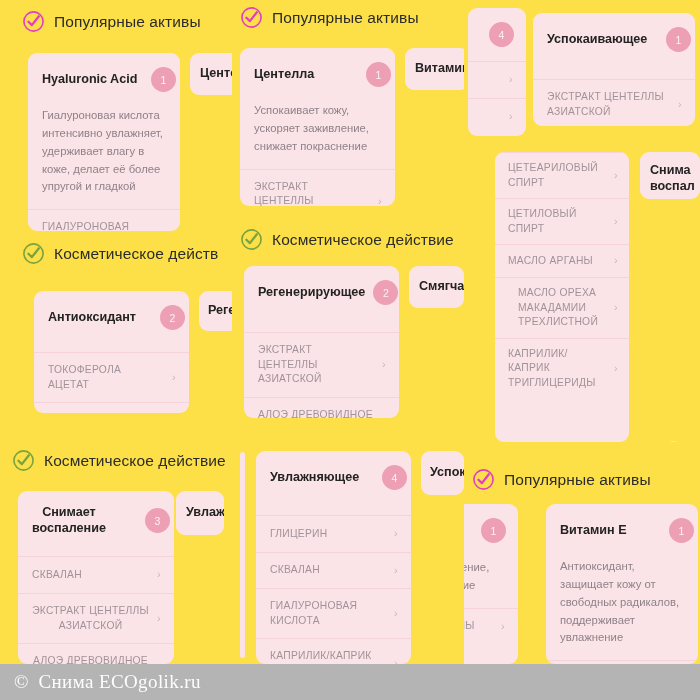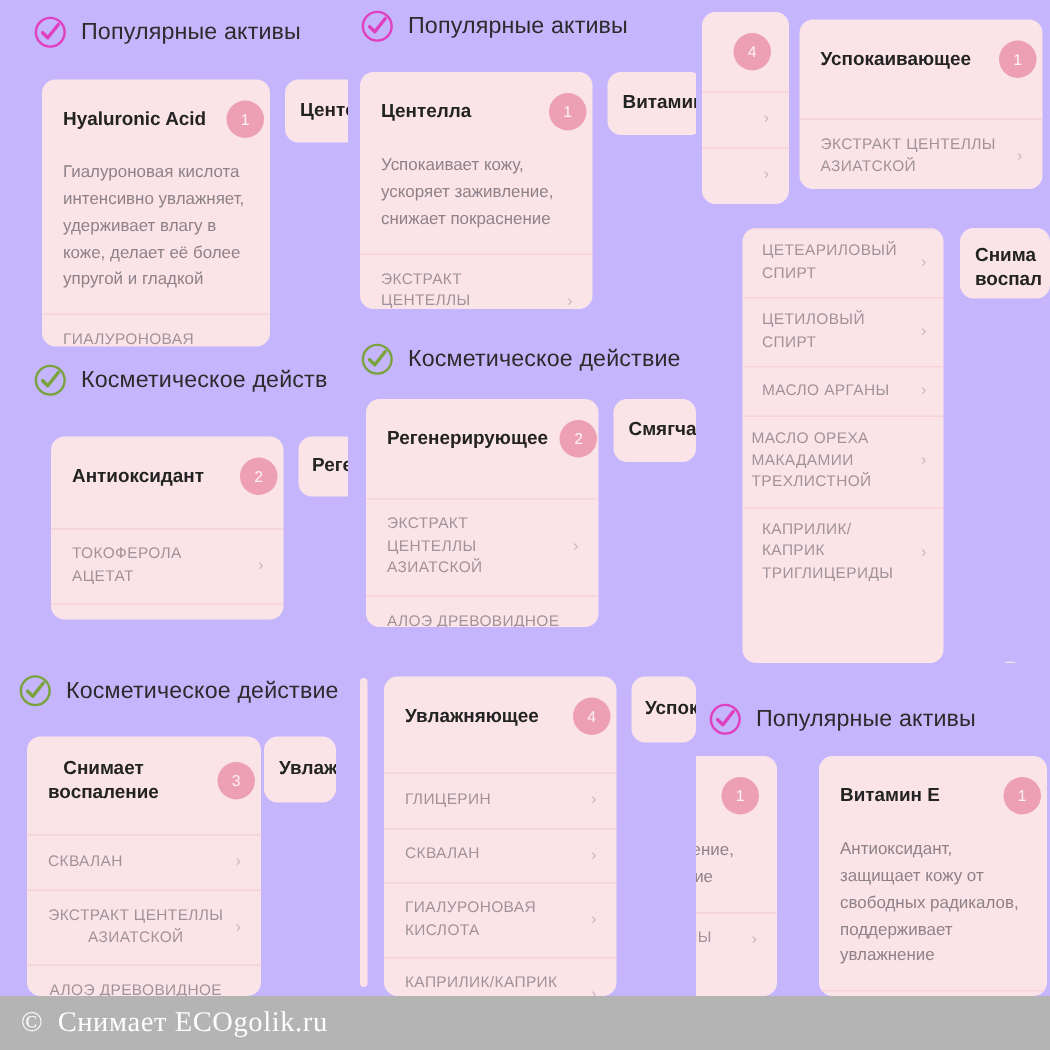--- a/index.html
+++ b/index.html
@@ -6,21 +6,21 @@
   body{
     width:700px;height:700px;
     background:#ffffff;
     font-family:"Liberation Sans", sans-serif;
     overflow:hidden;
     position:relative;
   }
   .stage{position:absolute;inset:0;overflow:hidden;background:#fff;}
 
   
-  .panel{position:absolute;background:#c4b5fd;overflow:hidden;}
+  .panel{position:absolute;background:#fde047;overflow:hidden;}
 
   
   .sec-head{display:flex;align-items:center;gap:9px;white-space:nowrap;}
   .sec-title{font-size:15.5px;color:#2b2b2b;letter-spacing:.1px;}
   .chk{width:23px;height:23px;flex:0 0 23px;display:block;}
 
   
   .card{
     position:absolute;
     background:#fbe4e8;
@@ -230,21 +230,21 @@
         <span class="chev">›</span>
       </div>
       <div class="row" style="padding:8px 11px 8px 13px;">
         <span>ЦЕТИЛОВЫЙ СПИРТ</span>
         <span class="chev">›</span>
       </div>
       <div class="row" style="padding:8px 11px 8px 13px;">
         <span>МАСЛО АРГАНЫ</span>
         <span class="chev">›</span>
       </div>
-      <div class="row" style="padding:8px 11px 8px 6px;">
+      <div class="row" style="padding:8px 11px 8px 23px;">
         <span>МАСЛО ОРЕХА МАКАДАМИИ ТРЕХЛИСТНОЙ</span>
         <span class="chev">›</span>
       </div>
       <div class="row" style="padding:8px 11px 8px 13px;">
         <span>КАПРИЛИК/КАПРИК ТРИГЛИЦЕРИДЫ</span>
         <span class="chev">›</span>
       </div>
 
     </div>
 
@@ -360,16 +360,16 @@
       <div class="desc">Антиоксидант, защищает кожу от свободных радикалов, поддерживает увлажнение</div>
       <div class="row">
         
         
       </div>
     </div>
   </div>
 
   <div class="watermark">
     <span class="wm-c">©</span>
-    <span class="wm-text">Снимает ECOgolik.ru</span>
+    <span class="wm-text">Снима ECOgolik.ru</span>
   </div>
 
 </div>
 
 </body></html>

